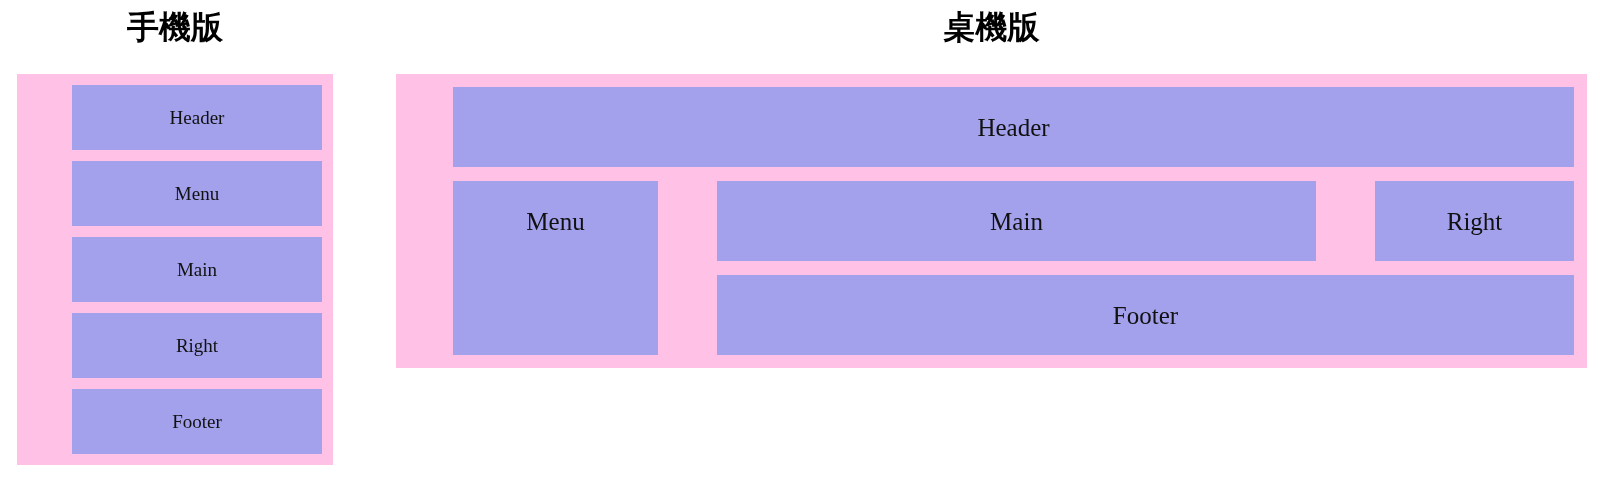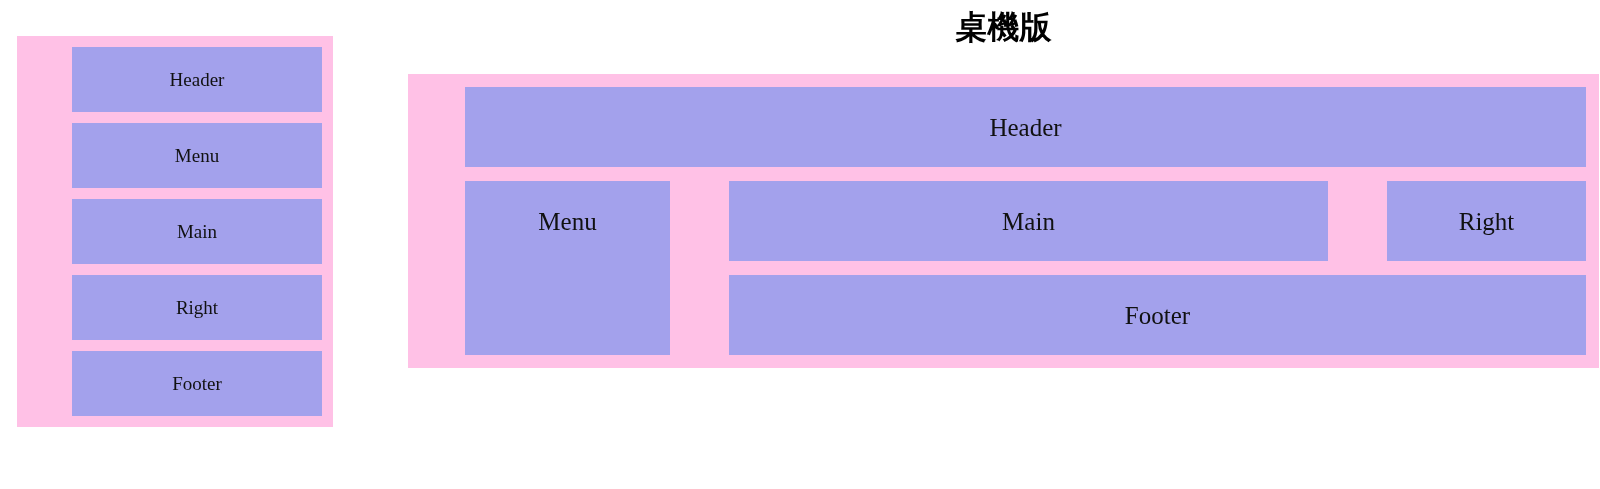--- a/index.html
+++ b/index.html
@@ -16,21 +16,21 @@
   }
   .panel {
     position: absolute;
     top: 8px;
   }
   .mobile-panel {
     left: 17px;
     width: 316px;
   }
   .desktop-panel {
-    left: 408px;
+    left: 396px;
     width: 1191px;
   }
   .panel-title {
     margin: 0;
     font-size: 32px;
     line-height: 38px;
     font-weight: bold;
     text-align: center;
     color: var(--title-text, #000000);
     font-family: "Liberation Sans", sans-serif;
@@ -82,20 +82,21 @@
   .area-main   { grid-column: 2;     grid-row: 2; }
   .area-right  { grid-column: 3;     grid-row: 2; }
   .area-footer { grid-column: 2 / 4; grid-row: 3; }
 </style>
 </head>
 <body>
 
 <div>
 
   <section class="panel mobile-panel">
+    <h2 class="panel-title">手機版</h2>
     <div class="pink-frame mobile-frame">
       <div class="box m-box">Header</div>
       <div class="box m-box">Menu</div>
       <div class="box m-box">Main</div>
       <div class="box m-box">Right</div>
       <div class="box m-box">Footer</div>
     </div>
   </section>
 
   <section class="panel desktop-panel">

